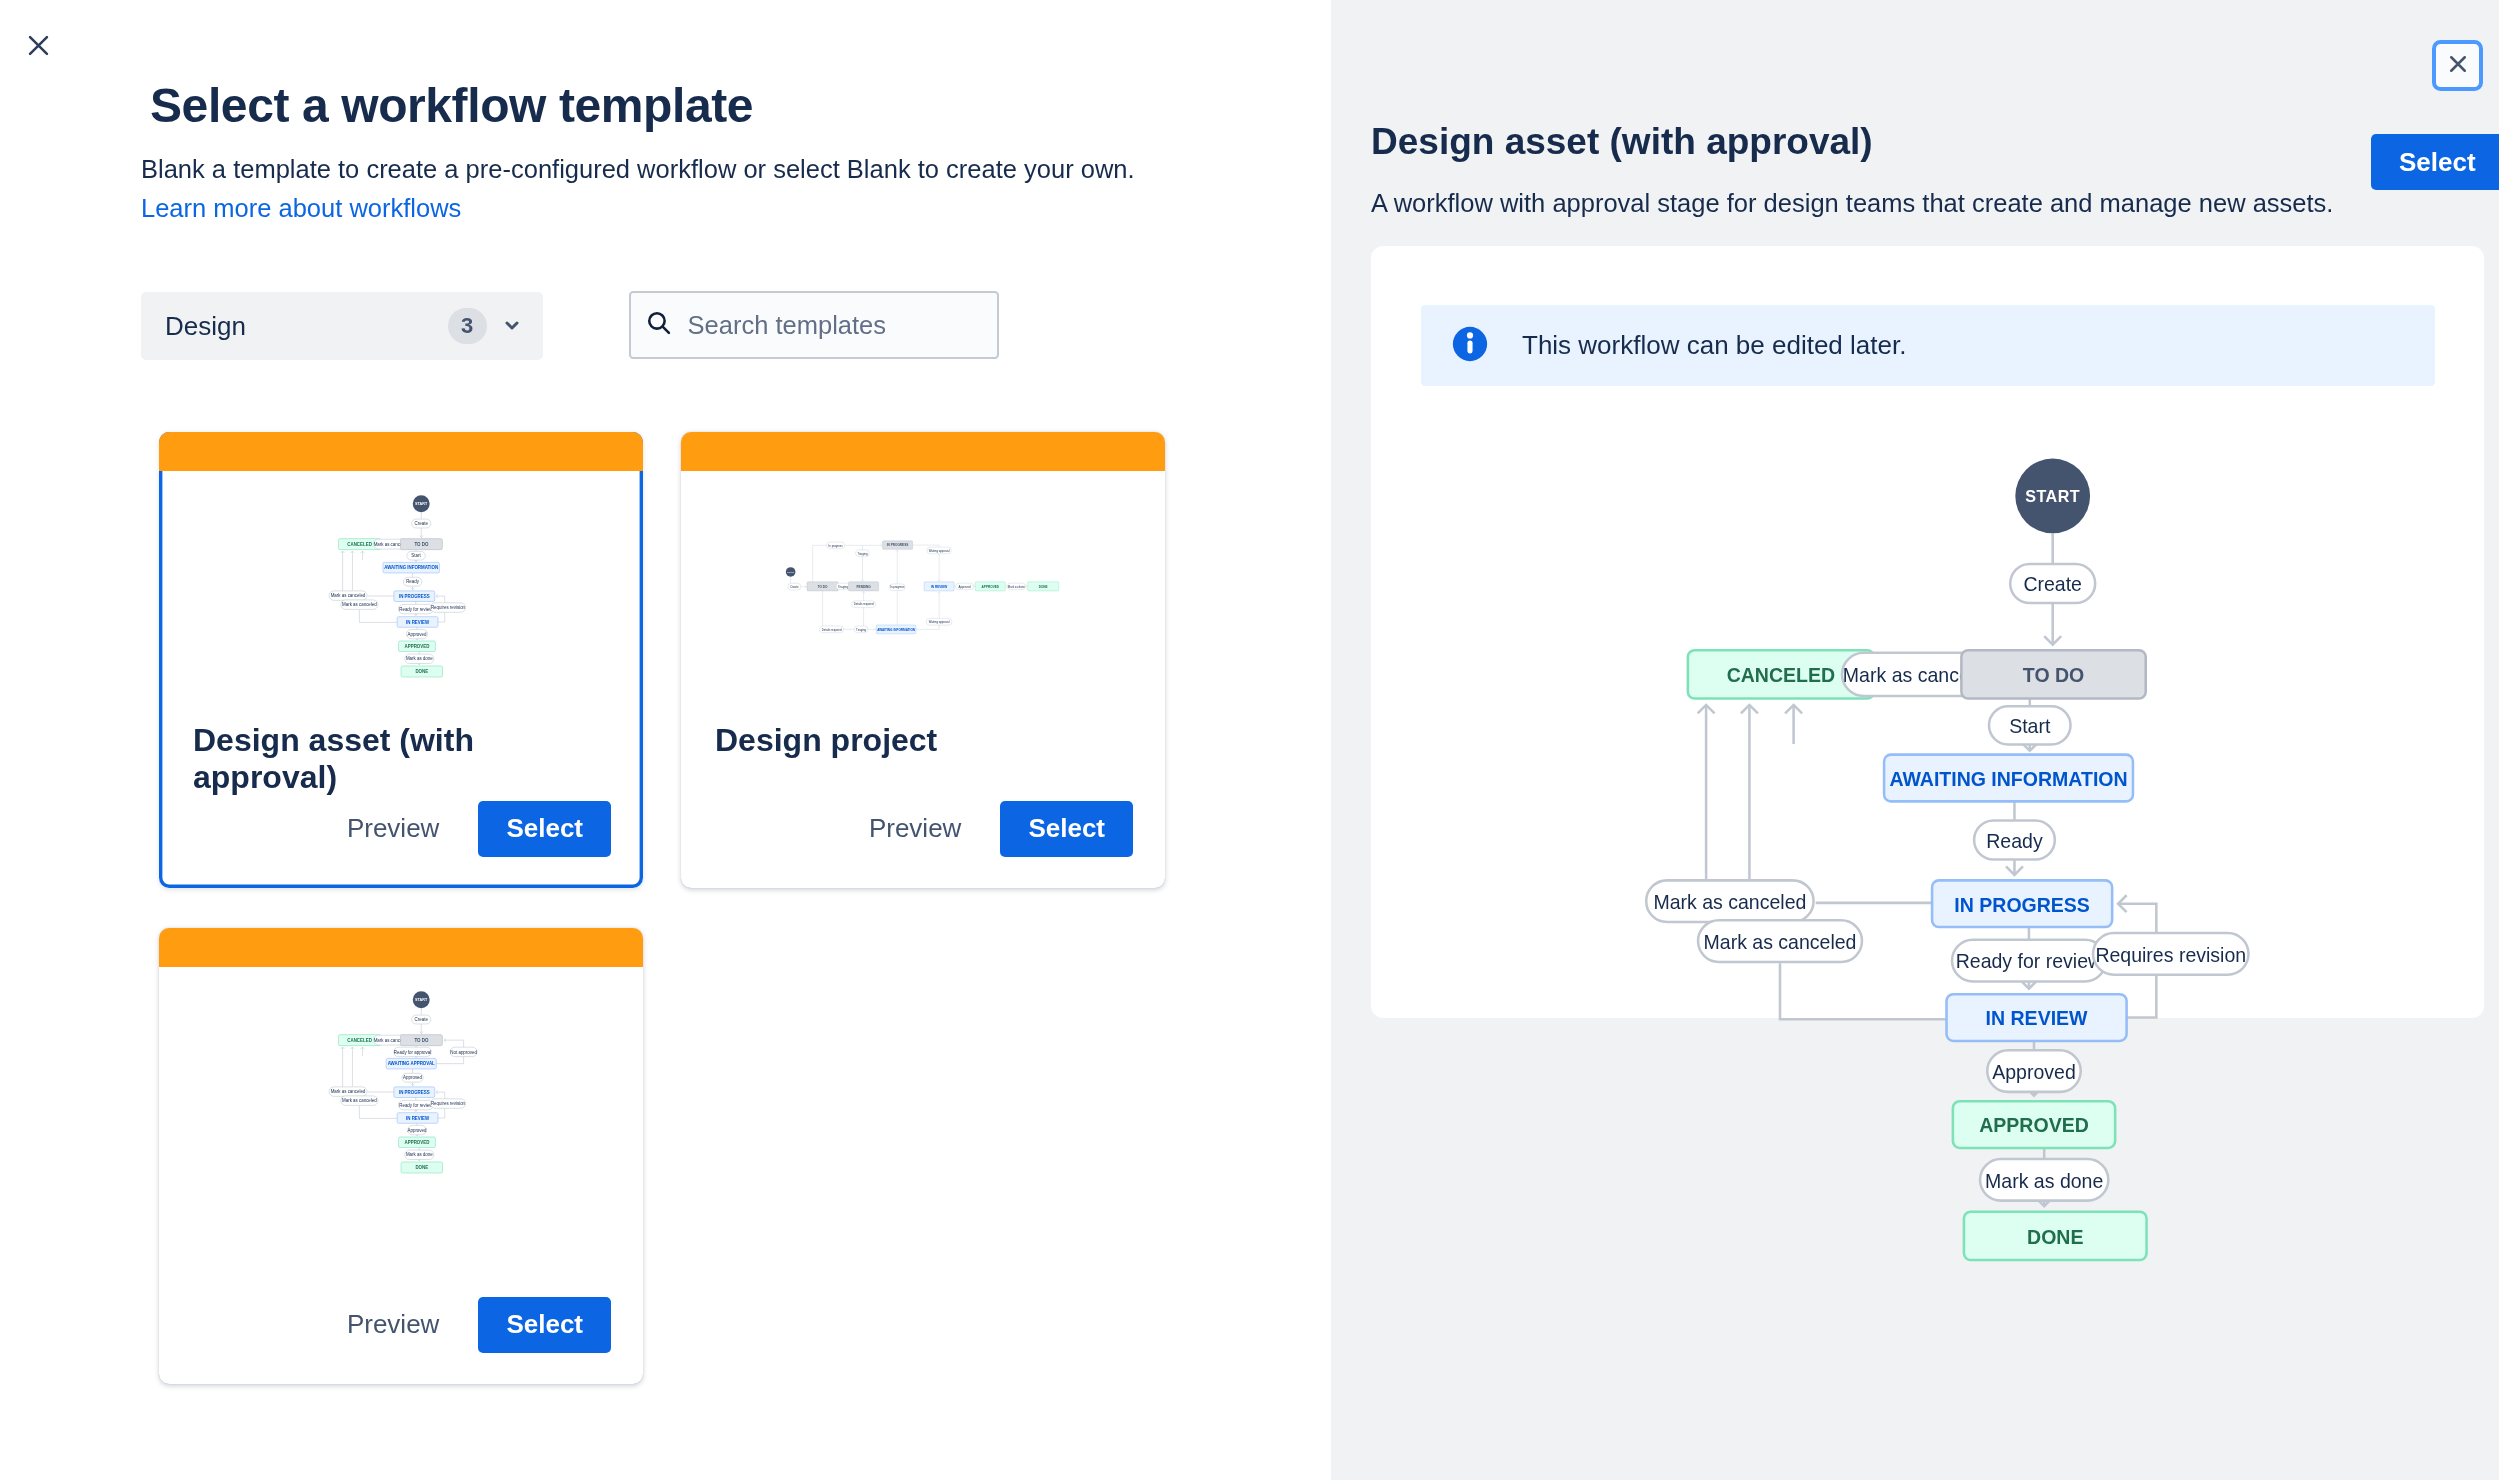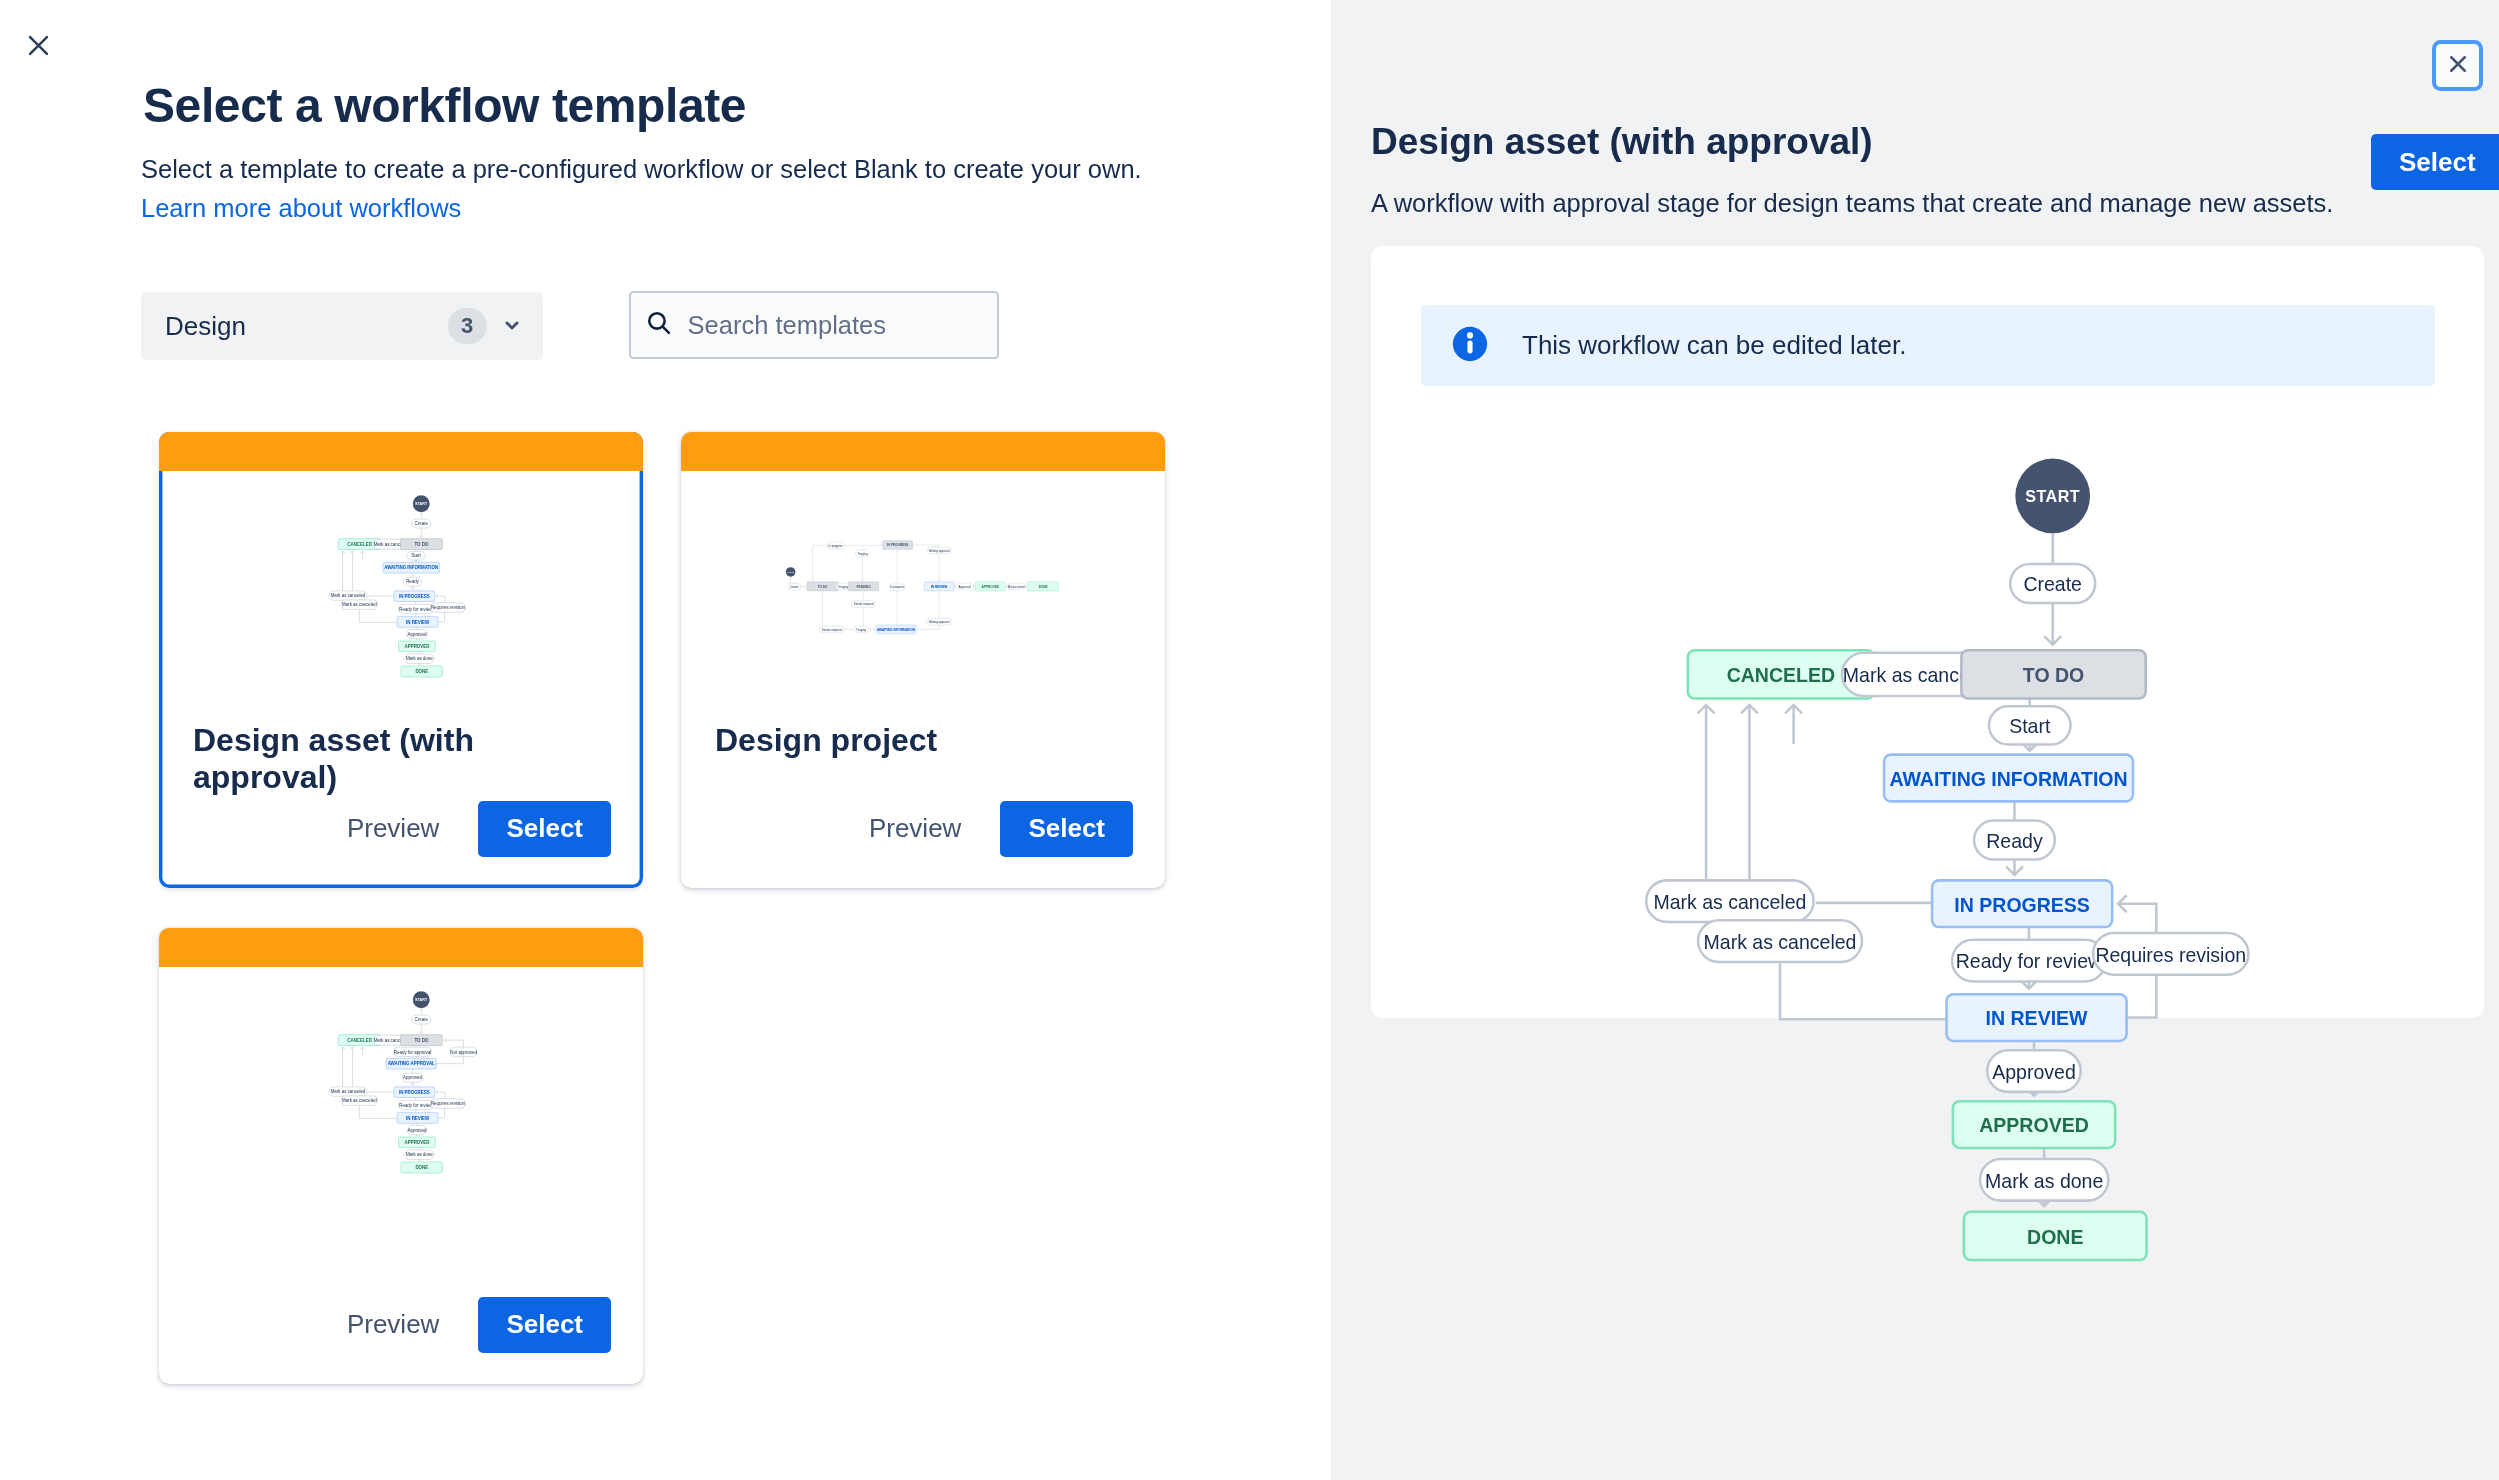--- a/index.html
+++ b/index.html
@@ -7,21 +7,21 @@
     width:2500px;height:1480px;position:relative;overflow:hidden;
     background:#FFFFFF;color:#172B4D;
     font-family:"Liberation Sans", sans-serif;
     -webkit-font-smoothing:antialiased;
   }
   .abs{position:absolute;}
 
   
   .left-panel{left:0;top:0;width:1331px;height:1480px;background:#FFFFFF;}
   .modal-close{left:18.7px;top:27px;width:39px;height:39px;display:flex;align-items:center;justify-content:center;cursor:pointer;border-radius:5.1px;}
-  .page-title{left:143px;top:78px;font-size:48px;font-weight:700;letter-spacing:-0.4px;color:#172B4D;}
+  .page-title{left:150px;top:78px;font-size:48px;font-weight:700;letter-spacing:-0.4px;color:#172B4D;}
   .page-desc{left:141px;top:155px;font-size:25.5px;color:#172B4D;}
   .page-desc b{font-weight:400;}
   .learn-link{left:141px;top:194px;font-size:25.5px;color:#0C66E4;cursor:pointer;}
 
   .filter-btn{
     left:141px;top:292px;width:402px;height:68px;background:#F1F2F4;border-radius:5.1px;
     display:flex;align-items:center;padding:0 18.7px 0 24px;box-sizing:border-box;cursor:pointer;gap:13.6px;
   }
   .filter-label{font-size:26px;font-weight:500;color:#172B4D;flex:1;}
   .filter-badge{
@@ -86,21 +86,21 @@
   <div class="abs modal-close">
     <span>
       <svg width="27" height="27" viewBox="0 0 32 32">
           <path d="M6 6 L26 26 M26 6 L6 26" stroke="#2C3E5D" stroke-width="3" stroke-linecap="round" fill="none"></path>
         </svg>
     </span>
   </div>
 
   <div class="abs page-title">Select a workflow template</div>
 
-  <div class="abs page-desc"><span>Select a template to create a pre-configured workflow or select </span><b>Blank</b><span> to create your own.</span></div>
+  <div class="abs page-desc"><span>Blank a template to create a pre-configured workflow or select </span><b>Blank</b><span> to create your own.</span></div>
 
   <a class="abs learn-link">Learn more about workflows</a>
 
   <div class="abs filter-btn">
     <span class="filter-label">Design</span>
     <span class="filter-badge">3</span>
     <span>
       <svg width="24" height="24" viewBox="0 0 24 24">
           <path d="M7 10 l5 5 l5 -5" stroke="#44546F" stroke-width="3" fill="none" stroke-linecap="round" stroke-linejoin="round"></path>
         </svg>

